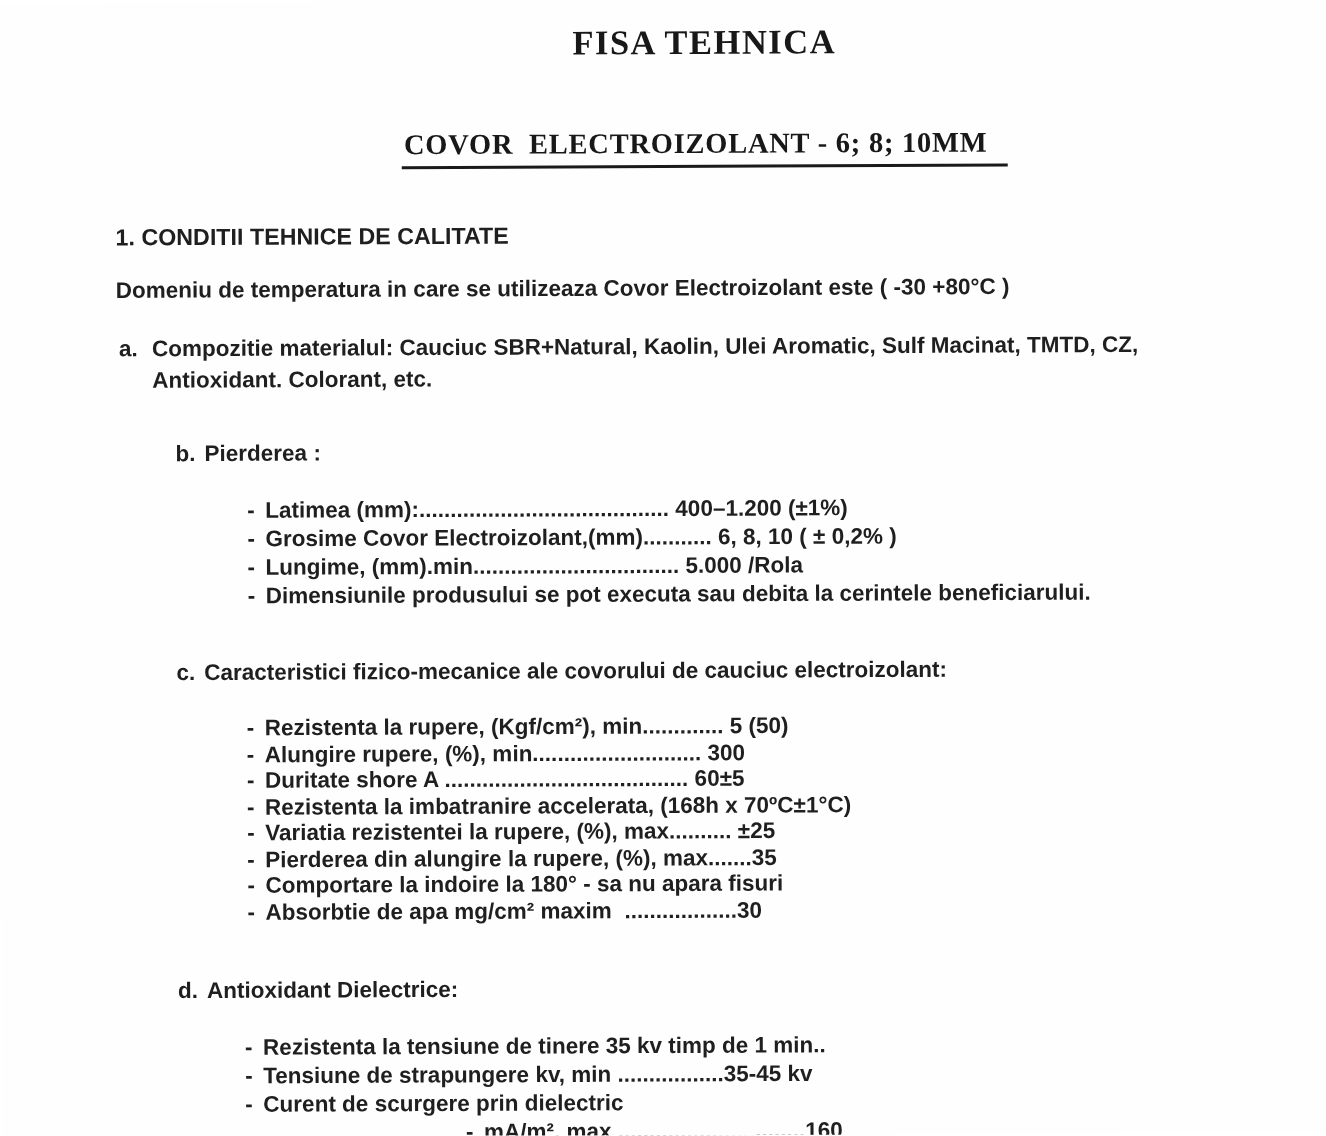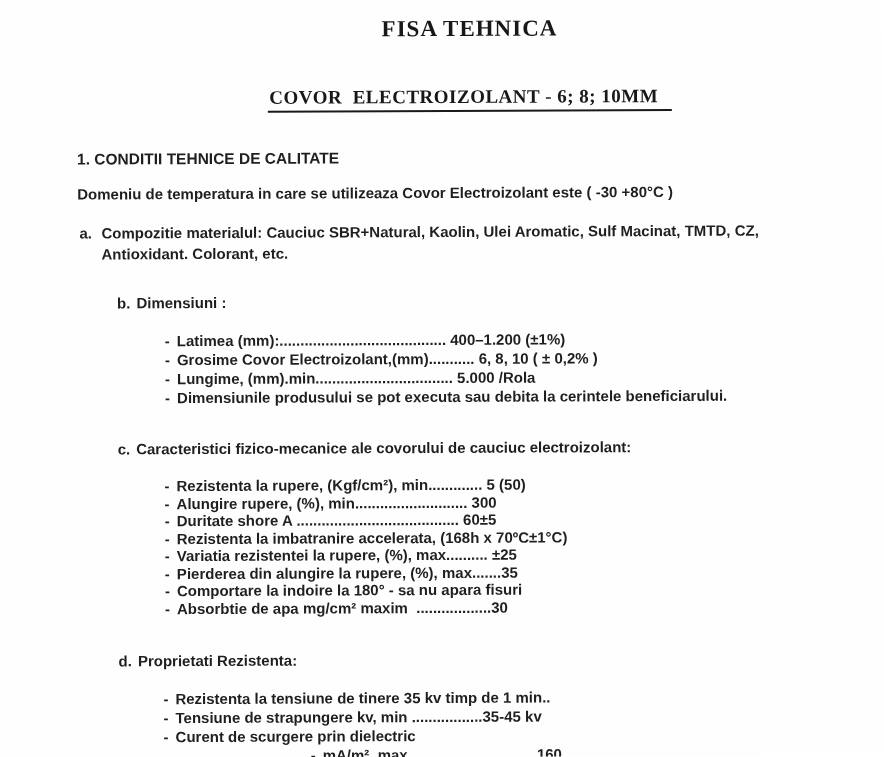--- a/index.html
+++ b/index.html
@@ -95,21 +95,21 @@
 
     <div class="item-block item-a">
       <div>
         <span class="lbl">a.</span><span>Compozitie materialul: Cauciuc SBR+Natural, Kaolin, Ulei Aromatic, Sulf Macinat, TMTD, CZ,</span>
       </div>
       <div class="cont-line">Antioxidant. Colorant, etc.</div>
     </div>
 
     <div class="item-block item-b">
       <div class="item-head">
-        <span class="lbl">b.</span><span>Dimensiuni :</span>
+        <span class="lbl">b.</span><span>Pierderea :</span>
       </div>
       <div class="sub-list">
         <div class="li"><span class="dash">-</span><span>Latimea (mm):........................................ 400–1.200 (±1%)</span></div>
         <div class="li"><span class="dash">-</span><span>Grosime Covor Electroizolant,(mm)........... 6, 8, 10 ( ± 0,2% )</span></div>
         <div class="li"><span class="dash">-</span><span>Lungime, (mm).min................................. 5.000 /Rola</span></div>
         <div class="li"><span class="dash">-</span><span>Dimensiunile produsului se pot executa sau debita la cerintele beneficiarului.</span></div>
       </div>
     </div>
 
     <div class="item-block item-c">
@@ -123,21 +123,21 @@
         <div class="li"><span class="dash">-</span><span>Rezistenta la imbatranire accelerata, (168h x 70ºC±1°C)</span></div>
         <div class="li"><span class="dash">-</span><span>Variatia rezistentei la rupere, (%), max.......... ±25</span></div>
         <div class="li"><span class="dash">-</span><span>Pierderea din alungire la rupere, (%), max.......35</span></div>
         <div class="li"><span class="dash">-</span><span>Comportare la indoire la 180° - sa nu apara fisuri</span></div>
         <div class="li"><span class="dash">-</span><span>Absorbtie de apa mg/cm² maxim  ..................30</span></div>
       </div>
     </div>
 
     <div class="item-block item-d">
       <div class="item-head">
-        <span class="lbl">d.</span><span>Proprietati Rezistenta:</span>
+        <span class="lbl">d.</span><span>Antioxidant Dielectrice:</span>
       </div>
       <div class="sub-list d-list">
         <div class="li"><span class="dash">-</span><span>Rezistenta la tensiune de tinere 35 kv timp de 1 min..</span></div>
         <div class="li"><span class="dash">-</span><span>Tensiune de strapungere kv, min .................35-45 kv</span></div>
         <div class="li"><span class="dash">-</span><span>Curent de scurgere prin dielectric</span></div>
         <div class="sub-sub-list">
           <div class="li"><span class="dash">-</span><span>mA/m², max ..............................160</span></div>
 
         </div>
       </div>

